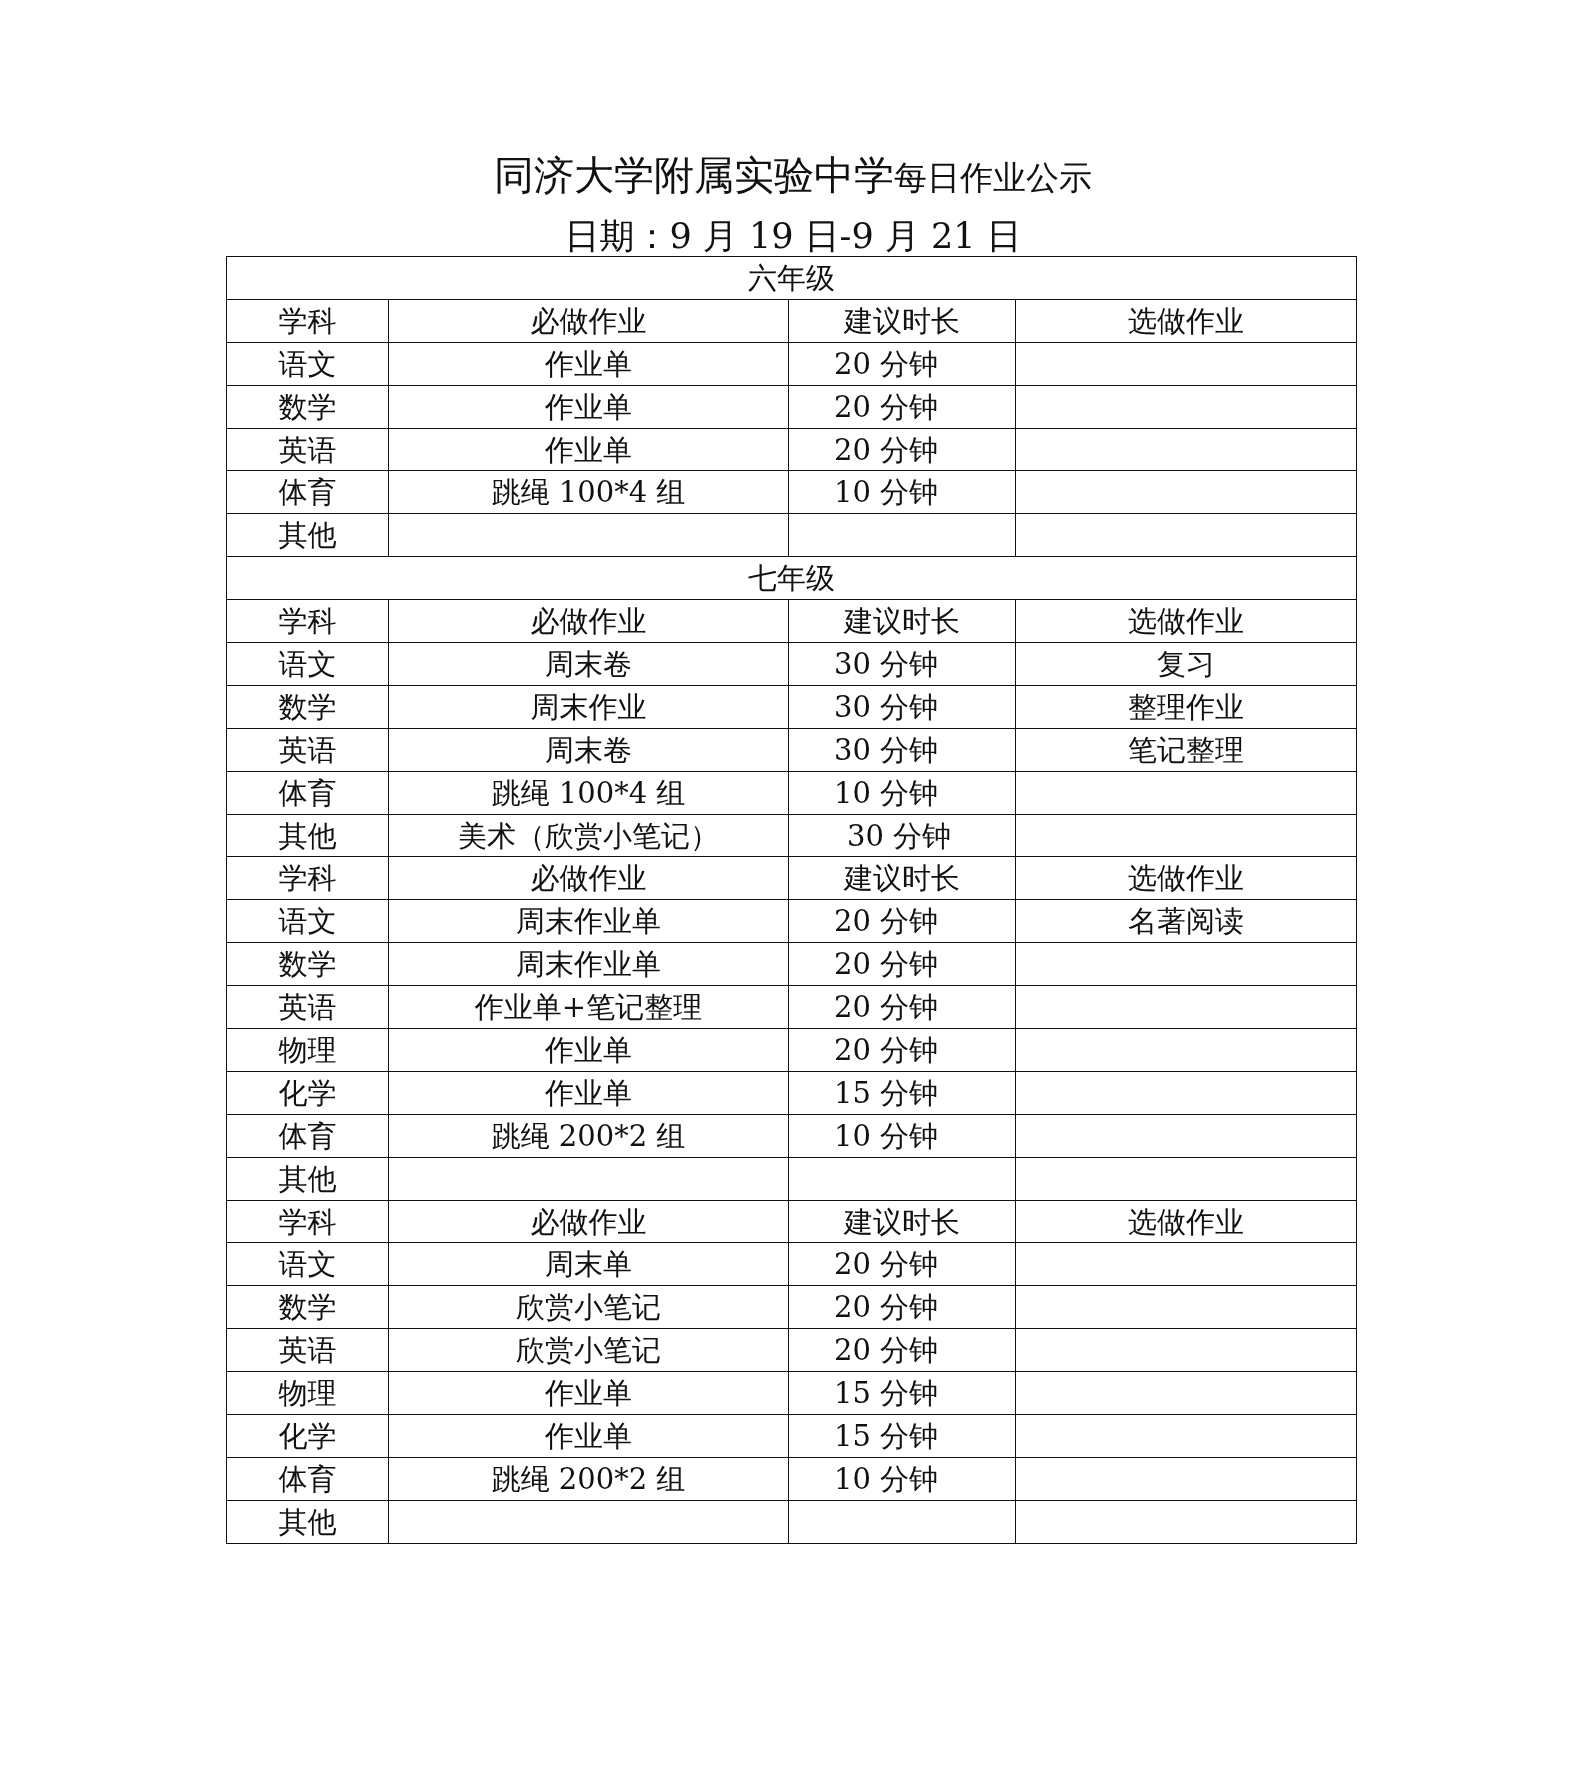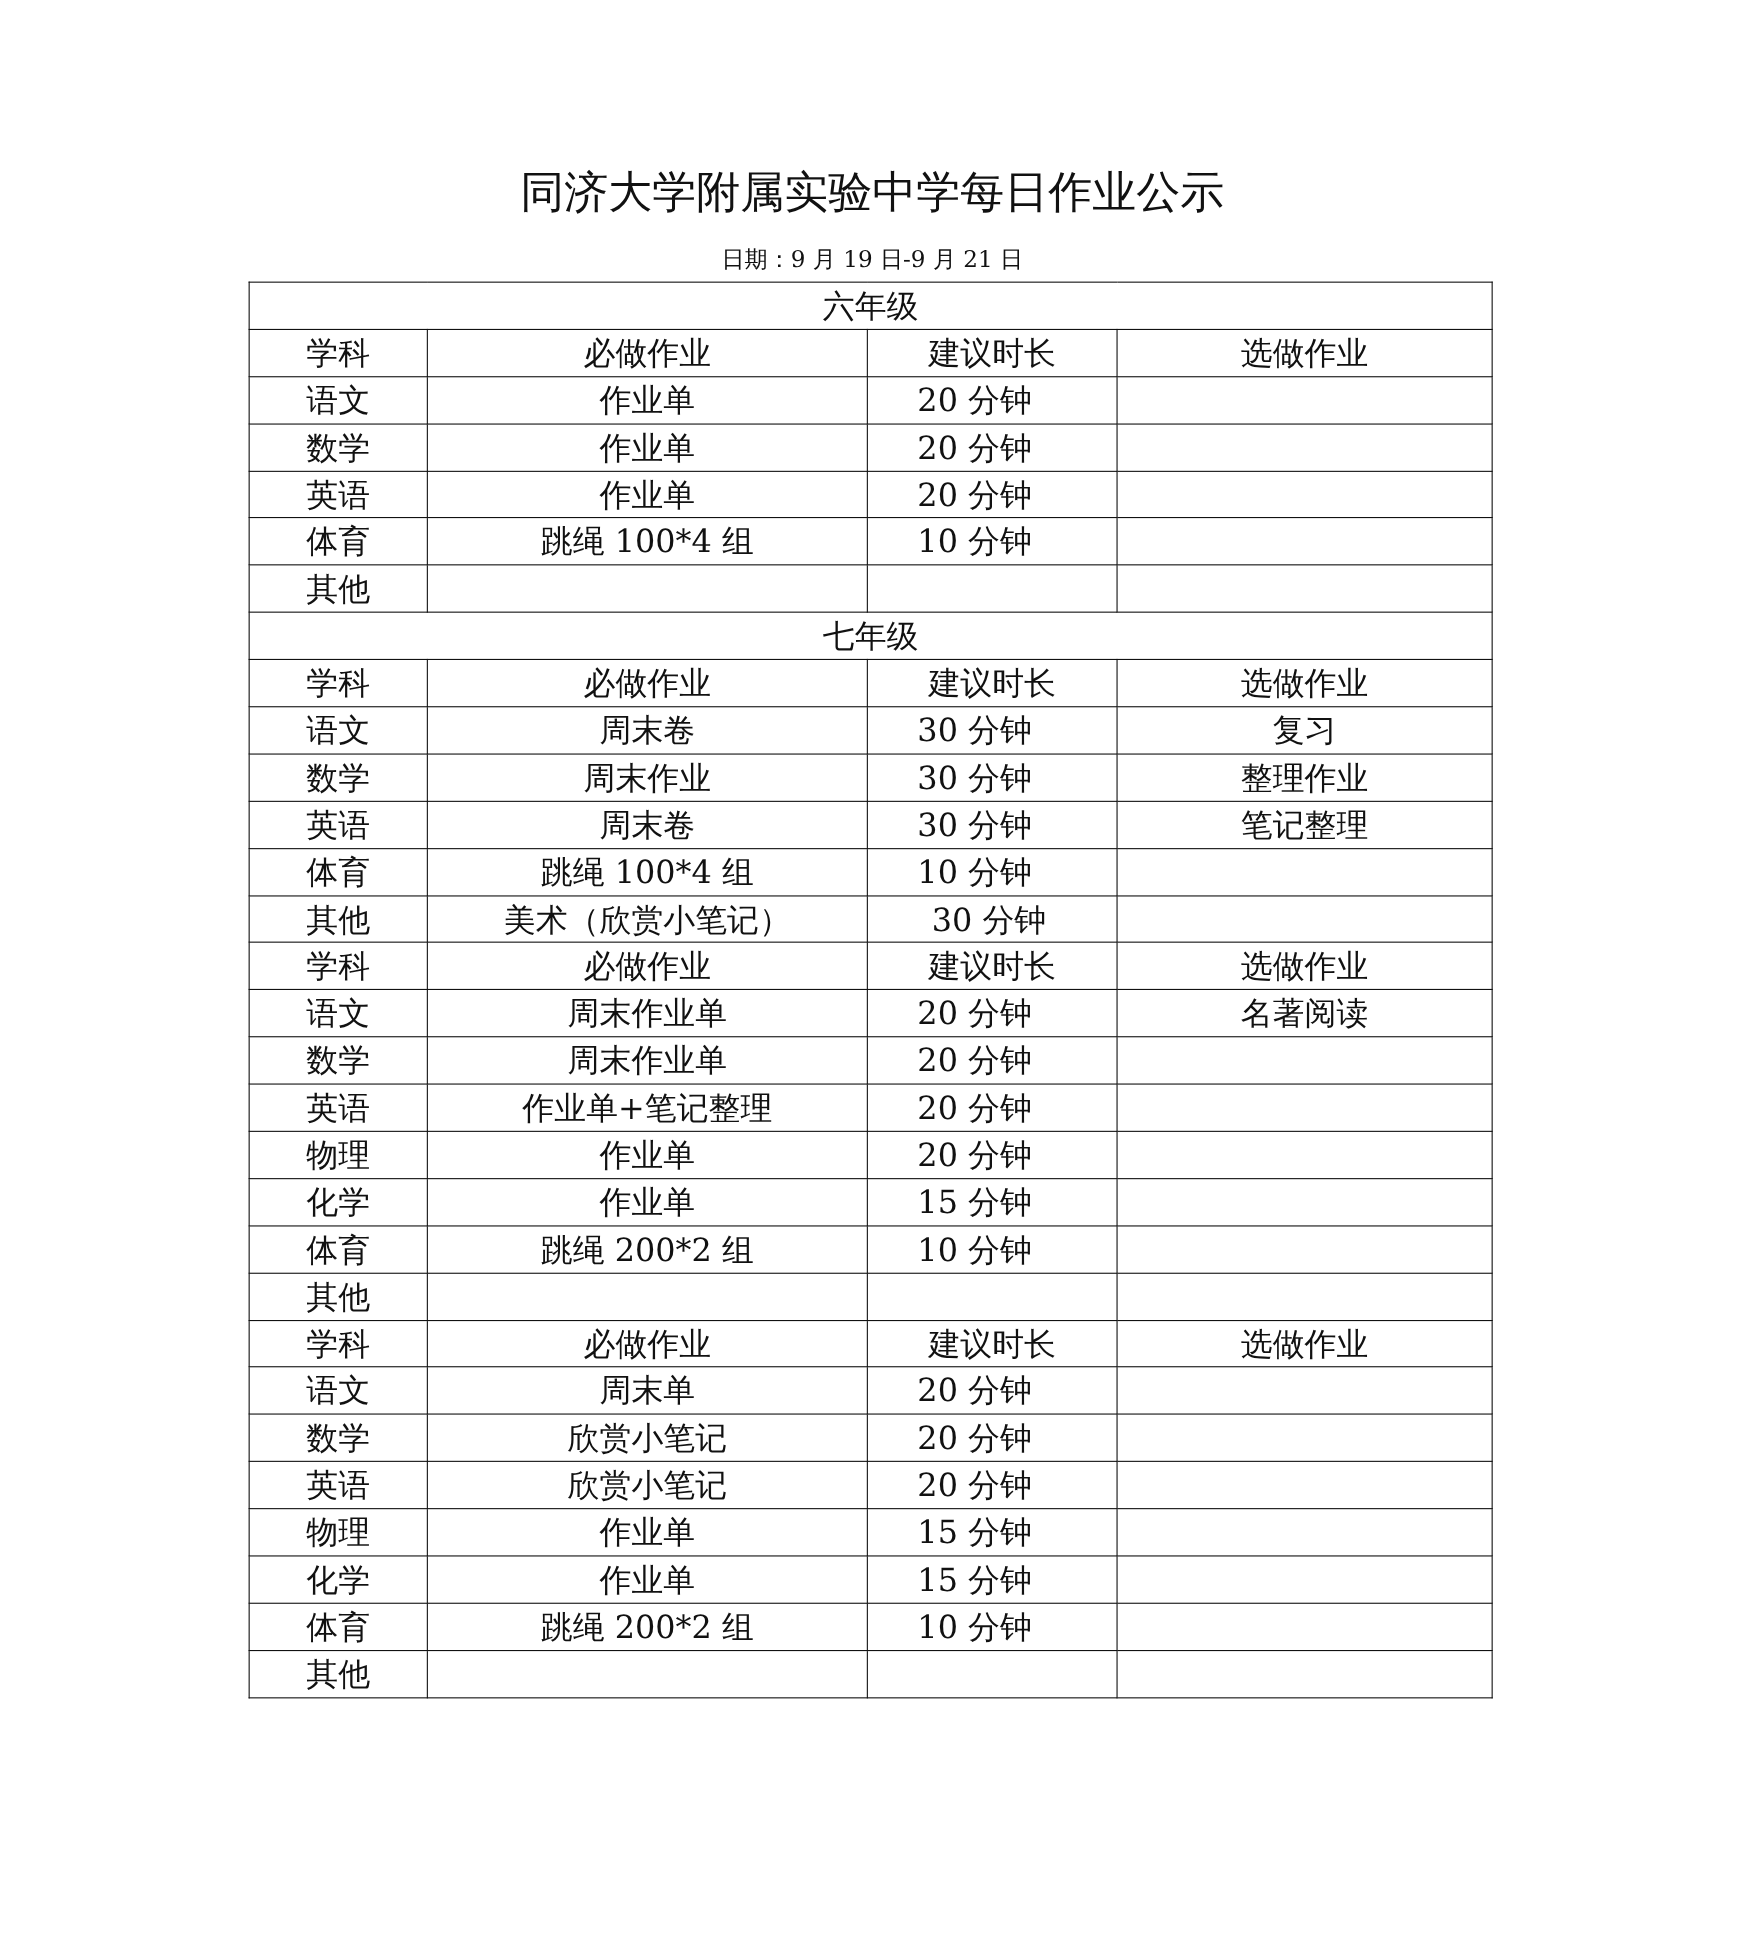--- a/index.html
+++ b/index.html
@@ -1,19 +1,19 @@
 <!DOCTYPE html>
 <html><head>
 <meta charset="utf-8">
 <style>
   html, body { margin:0; padding:0; background:#ffffff; }
   body { width:1586px; height:1781px; position:relative; font-family:"DejaVu Serif","Liberation Serif",serif; color:#111; }
   .title { position:absolute; left:0; width:1586px; top:148px; text-align:center; font-size:40px; line-height:54px; white-space:nowrap; }
-  .title .big { font-size:40px; font-family:Liberation Serif, serif; font-weight:normal; }
-  .date { position:absolute; left:0; width:1586px; top:214px; text-align:center; font-size:21px; line-height:44px; }
+  .title .big { font-size:33px; font-family:Liberation Serif, serif; font-weight:normal; }
+  .date { position:absolute; left:0; width:1586px; top:214px; text-align:center; font-size:35px; line-height:44px; }
   table.hw { position:absolute; left:226px; top:256px; width:1130px; border-collapse:collapse; table-layout:fixed; }
   table.hw td { border:1.5px solid #111; height:41.9px; padding:0; font-size:29px; line-height:40px; text-align:center; white-space:nowrap; overflow:hidden; }
   table.hw col.c1 { width:162px; }
   table.hw col.c2 { width:400px; }
   table.hw col.c3 { width:227px; }
   table.hw col.c4 { width:341px; }
   td.dur { text-align:right; padding-right:32px !important; }
   td.dur.left { text-align:left !important; padding-left:58px !important; padding-right:0 !important; }
 </style>
 </head>

